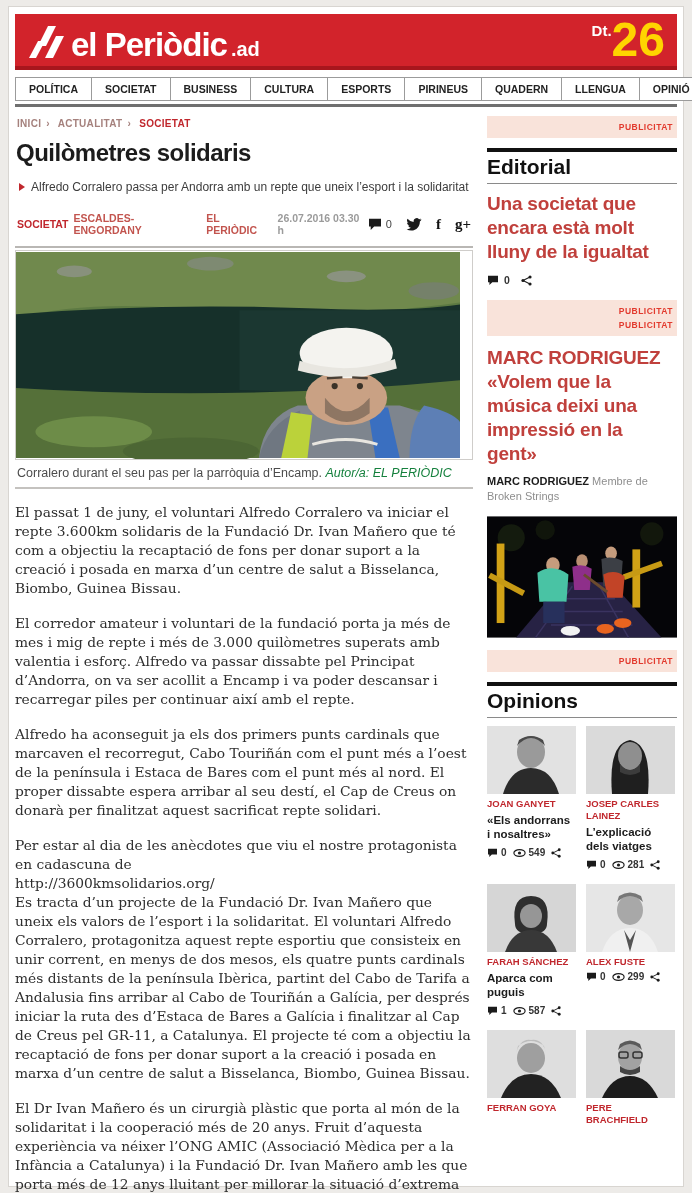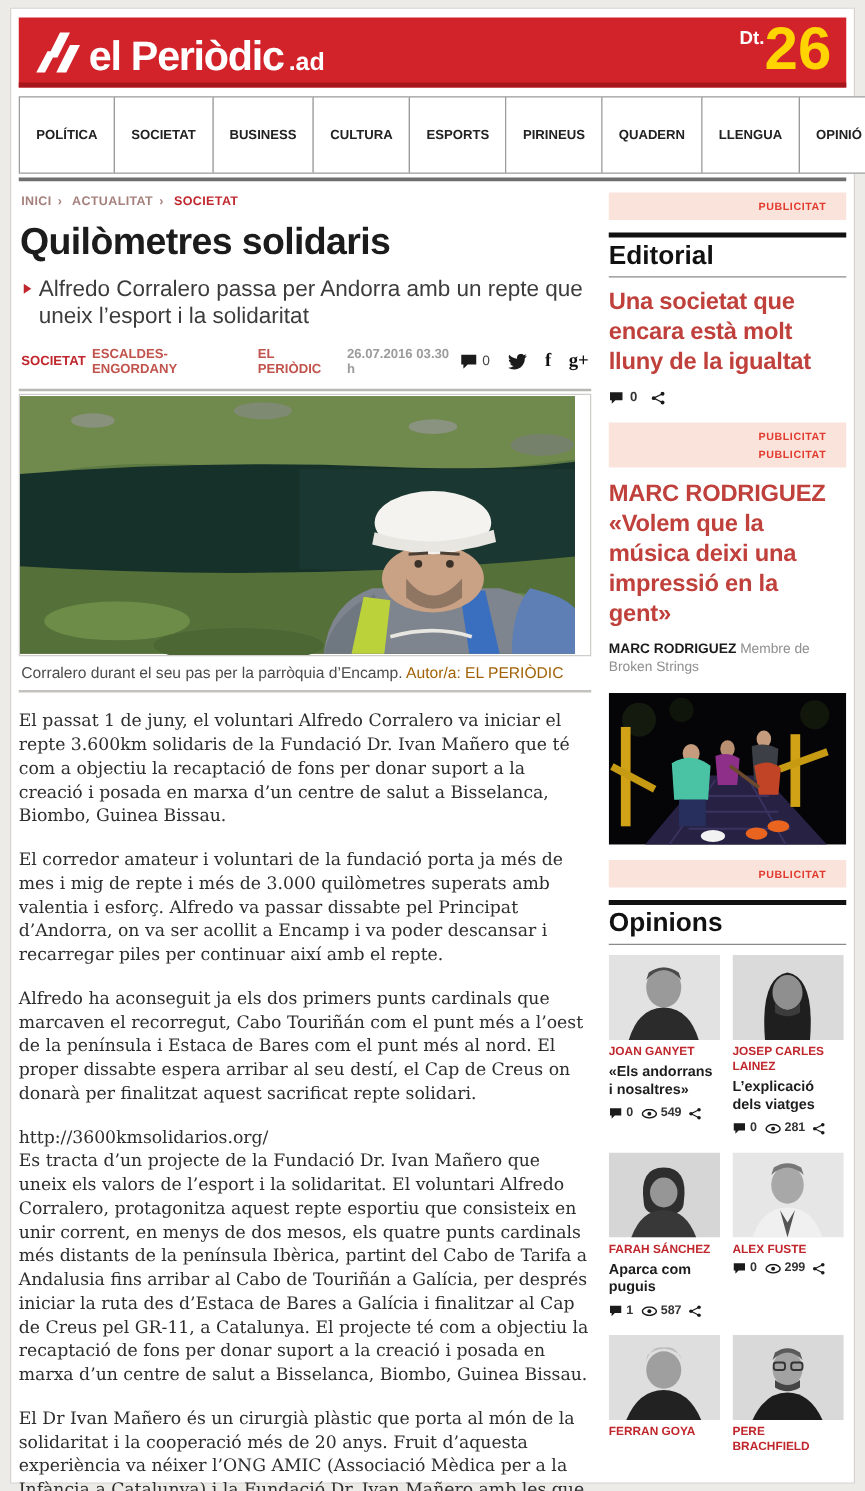--- a/index.html
+++ b/index.html
@@ -12,59 +12,59 @@
   .logo svg { position:relative; top:6px; }
   .logo-main { color:#fff; font-size:33px; font-weight:bold; letter-spacing:-1px; }
   .logo-suffix { color:#fff; font-size:20px; font-weight:bold; }
   .date-box { position:absolute; right:12px; top:2px; display:flex; align-items:flex-start;text-align:right; }
   .date-prefix { color:#fff; font-size:15px; font-weight:bold; margin-top:6px; }
   .date-day { color:#ffd400; font-size:48px; font-weight:bold; line-height:48px; }
 
   
   .navwrap { margin-top:7px; border-bottom:3px solid #6f6f6f; padding-bottom:3px; }
   .nav { display:flex; }
-  .nav-item { border:1px solid #9b9b9b; margin-left:-1px; background:#fff; font-size:10.5px; font-weight:bold; color:#222; padding:24px 13px; cursor:pointer; white-space:nowrap; }
+  .nav-item { border:1px solid #9b9b9b; margin-left:-1px; background:#fff; font-size:10.5px; font-weight:bold; color:#222; padding:5px 13px; cursor:pointer; white-space:nowrap; }
   .nav-item:first-child { margin-left:0; }
 
   
   .cols { display:flex; gap:14px; margin-top:9px; }
   .main { width:458px; }
   .side { width:190px; }
 
   
   .crumb { font-size:10px; font-weight:bold; color:#a5817d; letter-spacing:.3px; padding:2px 0 8px 2px; }
   .crumb span { cursor:pointer; }
   .crumb .sep { color:#a5817d; margin:0 5px; cursor:default; }
   .crumb .here { color:#c0272d; }
-  h1.title { font-size:30px; color:#1c1c1c; letter-spacing:-.5px; margin:2px 0 10px 1px; }
-  .subtitle { font-size:18px; color:#3c3c3c; line-height:21px; margin:0 0 12px 2px; display:flex; }
+  h1.title { font-size:24px; color:#1c1c1c; letter-spacing:-.5px; margin:2px 0 10px 1px; }
+  .subtitle { font-size:12px; color:#3c3c3c; line-height:21px; margin:0 0 12px 2px; display:flex; }
   .sub-arrow { width:0; height:0; border-left:6px solid #c0272d; border-top:4px solid transparent; border-bottom:4px solid transparent; margin:6px 6px 0 2px; flex:none; }
   .metarow { display:flex; align-items:center; font-size:10.5px; padding:2px 2px 8px 2px; }
   .meta-section { color:#c0272d; font-weight:bold; }
   .meta-loc { color:#c2544e; font-weight:bold; margin-left:5px; }
   .meta-src { color:#c2544e; font-weight:bold; margin-left:5px; }
   .meta-date { color:#9b9b9b; margin-left:5px; font-weight:bold; }
   .socialrow { margin-left:auto; display:flex; align-items:center; gap:14px; }
   .socialrow .cnt { font-size:11px; color:#444; margin-left:-10px; }
   .ic { display:inline-flex; align-items:center; cursor:pointer; }
   .fglyph { font-family:"Liberation Serif", serif; font-weight:bold; font-size:15px; color:#111; cursor:pointer; }
   .hr { border-top:2px solid #b9b7b4; margin:2px 0 0 0; }
 
   .photo { margin-top:2px; border:1px solid #cfcdca; }
   .photo svg { display:block; }
   .caption { font-size:12.5px; color:#4c4c4c; padding:6px 2px 7px 2px; border-bottom:2px solid #c4c2bf; }
-  .caption .auth { color:#a16207; }
+  .caption .auth { font-style:italic; color:#15803d; }
 
   .bodytext { font-family:"DejaVu Serif", serif; font-size:13.8px; line-height:19px; color:#2e2e2e; padding-top:14px; }
   .bodytext p { margin-bottom:16px; }
   .bodytext p.tight { margin-bottom:0; }
   .articlelink { font-family:"DejaVu Serif", serif; color:#2e2e2e; cursor:pointer; }
 
   
-  .ad { background:#f9e3da; padding:4px 16px; text-align:right; margin-bottom:10px; }
+  .ad { background:#f9e3da; padding:4px 4px; text-align:right; margin-bottom:10px; }
   .ad .adlabel { color:#e23a2e; font-size:8.5px; font-weight:bold; letter-spacing:.5px; display:block; line-height:14px; }
   .sechead { border-top:4px solid #111; font-size:21px; font-weight:bold; color:#111; padding:3px 0 4px 0; border-bottom:1px solid #8a8a8a; margin-bottom:8px; }
   .sideheadline { color:#c0403c; font-size:19px; line-height:24px; font-weight:bold; letter-spacing:-.2px; cursor:pointer; margin-bottom:8px; }
   .statline { display:flex; align-items:center; gap:5px; padding:2px 0 14px 0; }
   .statline .cnt { font-size:10.5px; font-weight:bold; color:#333; margin-right:6px; }
   .authorline { font-size:11px; color:#8e8e8e; line-height:15px; margin:2px 0 12px 0; }
   .authorline b { color:#1c1c1c; }
   .sidephoto { margin-bottom:12px; cursor:pointer; }
   .sidephoto svg { display:block; }
 
@@ -188,20 +188,21 @@
 
       <div class="caption">
         <span>Corralero durant el seu pas per la parròquia d’Encamp.</span>
         <span class="auth">Autor/a: EL PERIÒDIC</span>
       </div>
 
       <div class="bodytext">
         <p>El passat 1 de juny, el voluntari Alfredo Corralero va iniciar el repte 3.600km solidaris de la Fundació Dr. Ivan Mañero que té com a objectiu la recaptació de fons per donar suport a la creació i posada en marxa d’un centre de salut a Bisselanca, Biombo, Guinea Bissau.</p>
         <p>El corredor amateur i voluntari de la fundació porta ja més de mes i mig de repte i més de 3.000 quilòmetres superats amb valentia i esforç. Alfredo va passar dissabte pel Principat d’Andorra, on va ser acollit a Encamp i va poder descansar i recarregar piles per continuar així amb el repte.</p>
         <p>Alfredo ha aconseguit ja els dos primers punts cardinals que marcaven el recorregut, Cabo Touriñán com el punt més a l’oest de la península i Estaca de Bares com el punt més al nord. El proper dissabte espera arribar al seu destí, el Cap de Creus on donarà per finalitzat aquest sacrificat repte solidari.</p>
+        <p class="tight">Per estar al dia de les anècdotes que viu el nostre protagonista en cadascuna de</p>
         <div class="articlelink">http://3600kmsolidarios.org/</div>
         <p>Es tracta d’un projecte de la Fundació Dr. Ivan Mañero que uneix els valors de l’esport i la solidaritat. El voluntari Alfredo Corralero, protagonitza aquest repte esportiu que consisteix en unir corrent, en menys de dos mesos, els quatre punts cardinals més distants de la península Ibèrica, partint del Cabo de Tarifa a Andalusia fins arribar al Cabo de Touriñán a Galícia, per després iniciar la ruta des d’Estaca de Bares a Galícia i finalitzar al Cap de Creus pel GR-11, a Catalunya. El projecte té com a objectiu la recaptació de fons per donar suport a la creació i posada en marxa d’un centre de salut a Bisselanca, Biombo, Guinea Bissau.</p>
         <p>El Dr Ivan Mañero és un cirurgià plàstic que porta al món de la solidaritat i la cooperació més de 20 anys. Fruit d’aquesta experiència va néixer l’ONG AMIC (Associació Mèdica per a la Infància a Catalunya) i la Fundació Dr. Ivan Mañero amb les que porta més de 12 anys lluitant per millorar la situació d’extrema pobresa en què es troben dones i nens dels països menys desenvolupats com Guinea Bissau.</p>
       </div>
 
     </div>
 
     <div class="side">
 
       <div class="ad">

